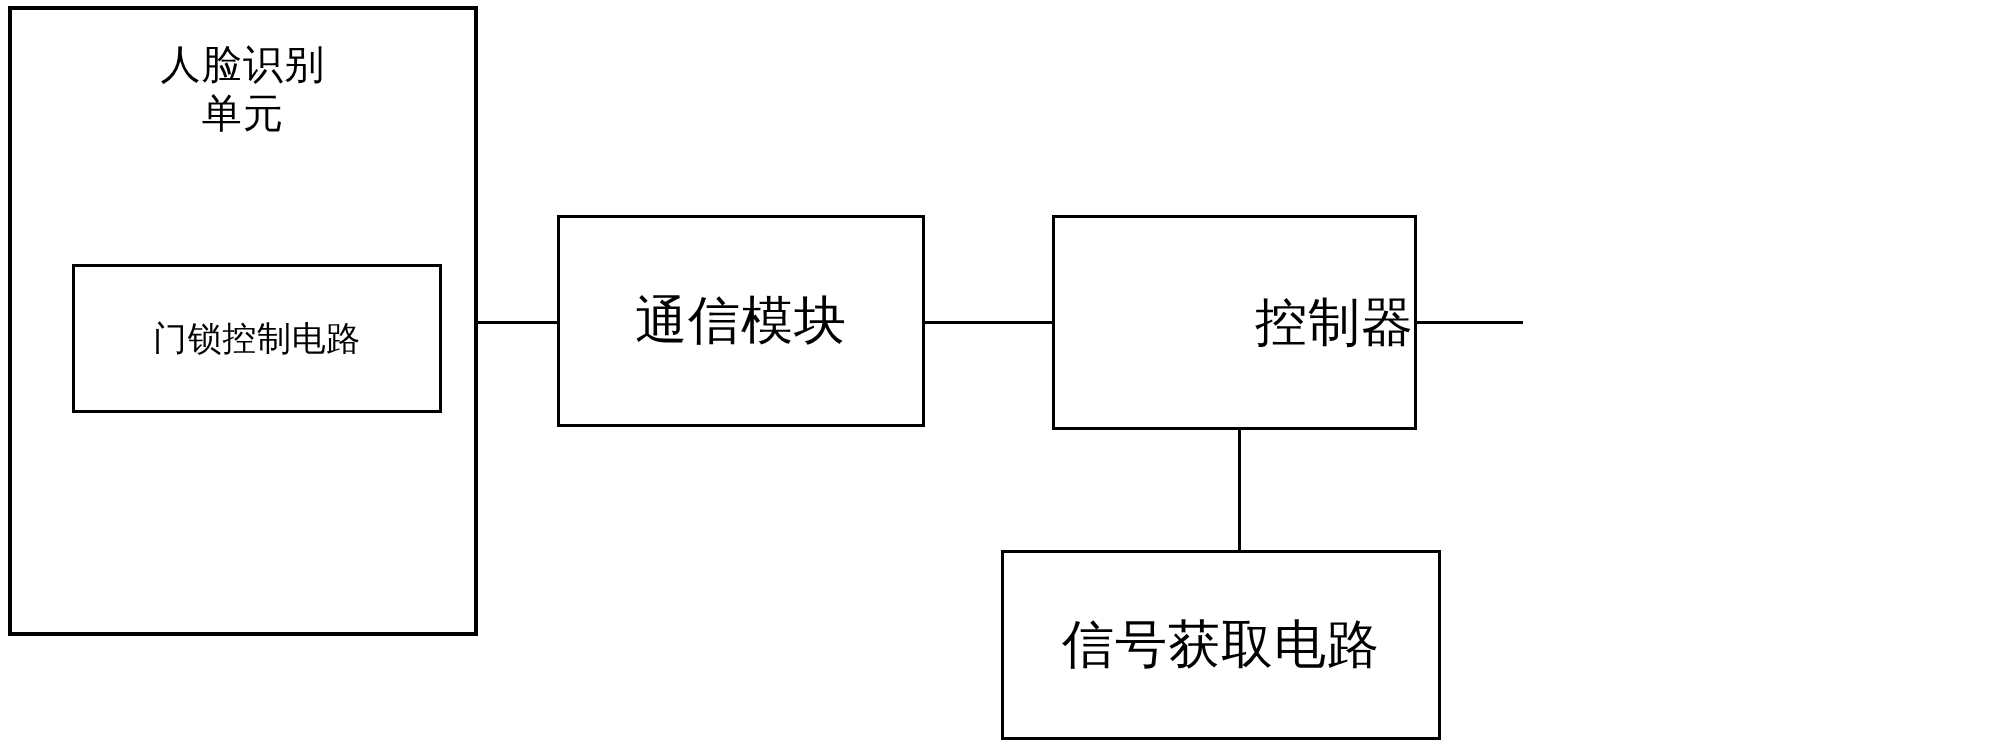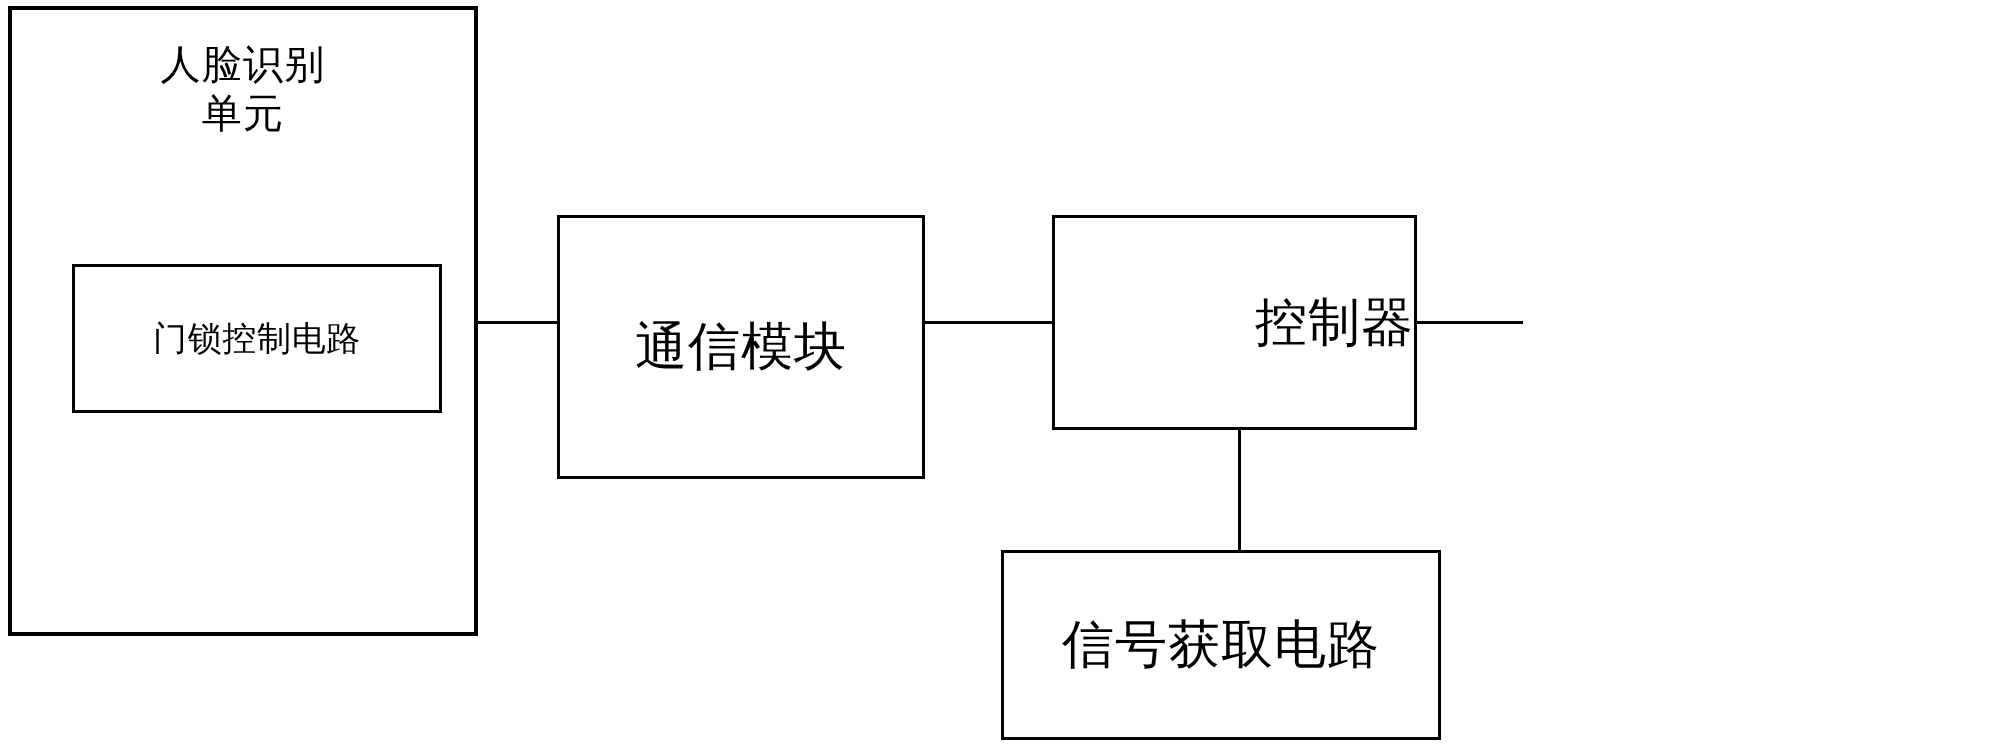--- a/index.html
+++ b/index.html
@@ -55,21 +55,21 @@
   .connector {
     position: absolute;
     background: #000000;
   }
   .conn-h { height: 3px; }
   .conn-v { width: 3px; }
   
   #face-unit        { left: 8px;    top: 6px;   width: 470px; height: 630px; }
   #image-capture    { left: 60px;   top: 254px; width: 370px; height: 149px; }
   #recognition-mod  { left: 60px;   top: 436px; width: 370px; height: 147px; }
-  #comm-module      { left: 557px;  top: 215px; width: 368px; height: 264px; }
+  #comm-module      { left: 557px;  top: 215px; width: 368px; height: 212px; }
   #controller       { left: 1052px; top: 215px; width: 365px; height: 215px; justify-content: flex-end; }
   #lock-control     { left: 1523px; top: 217px; width: 472px; height: 213px; }
   #signal-acq       { left: 1001px; top: 550px; width: 440px; height: 190px; }
   #conn-unit-comm   { left: 478px;  top: 321px; width: 79px; }
   #conn-comm-ctrl   { left: 925px;  top: 321px; width: 127px; }
   #conn-ctrl-lock   { left: 1417px; top: 321px; width: 106px; }
   #conn-ctrl-signal { left: 1238px; top: 430px; height: 120px; }
   .fs-lg { font-size: 52px; }
   .fs-md { font-size: 34px; }
 </style>

